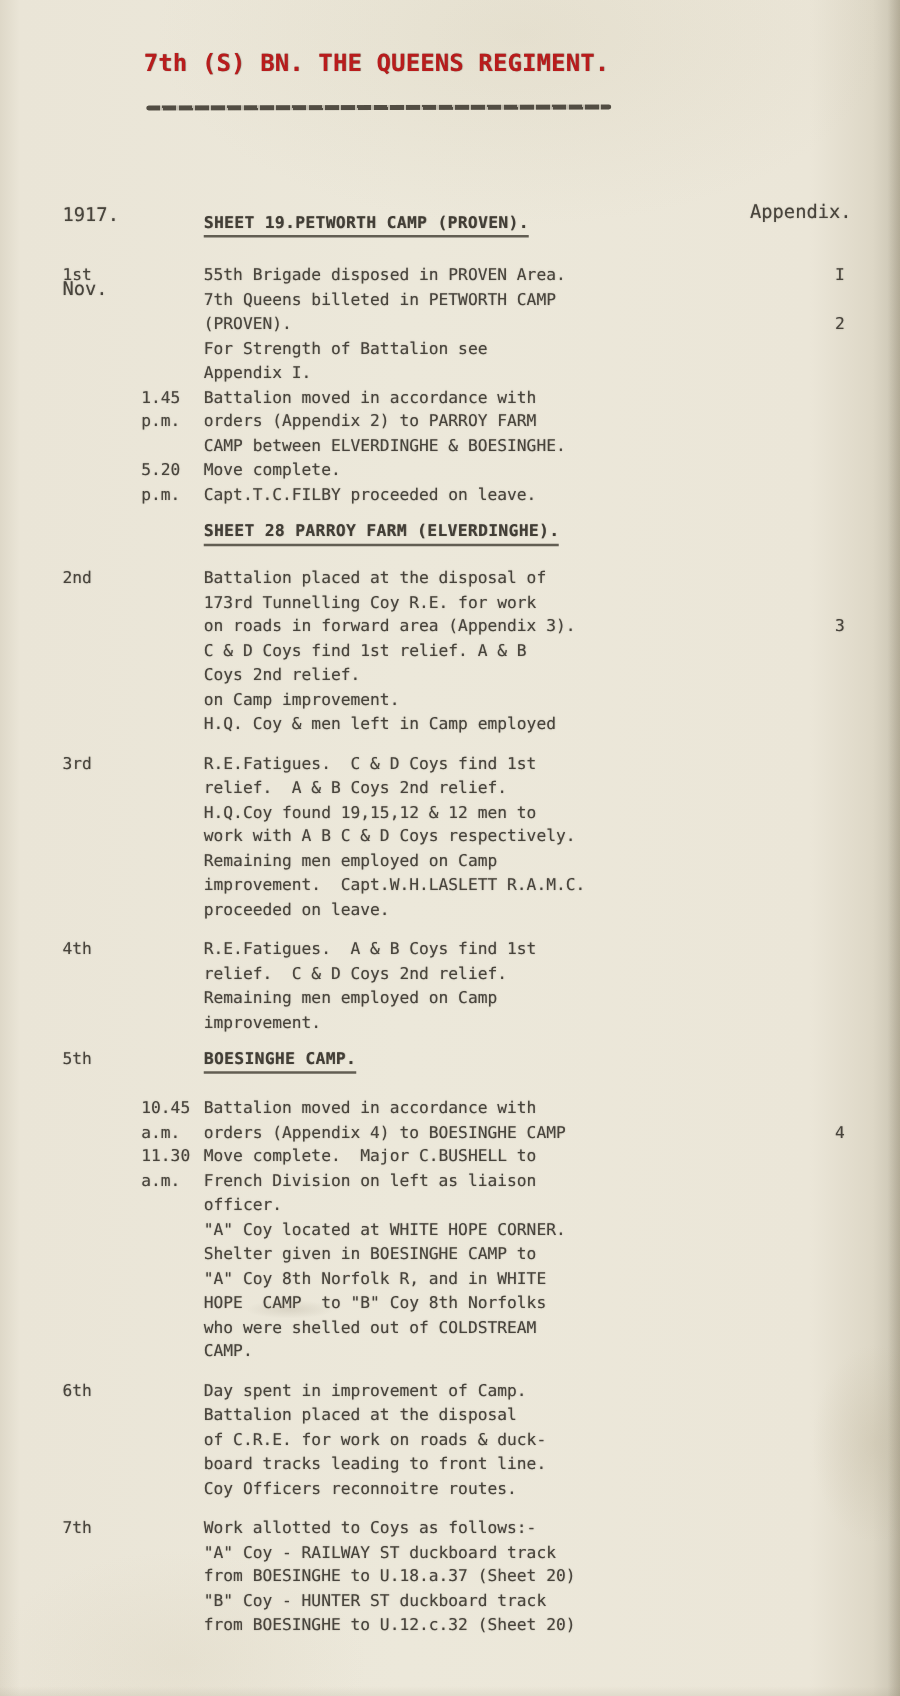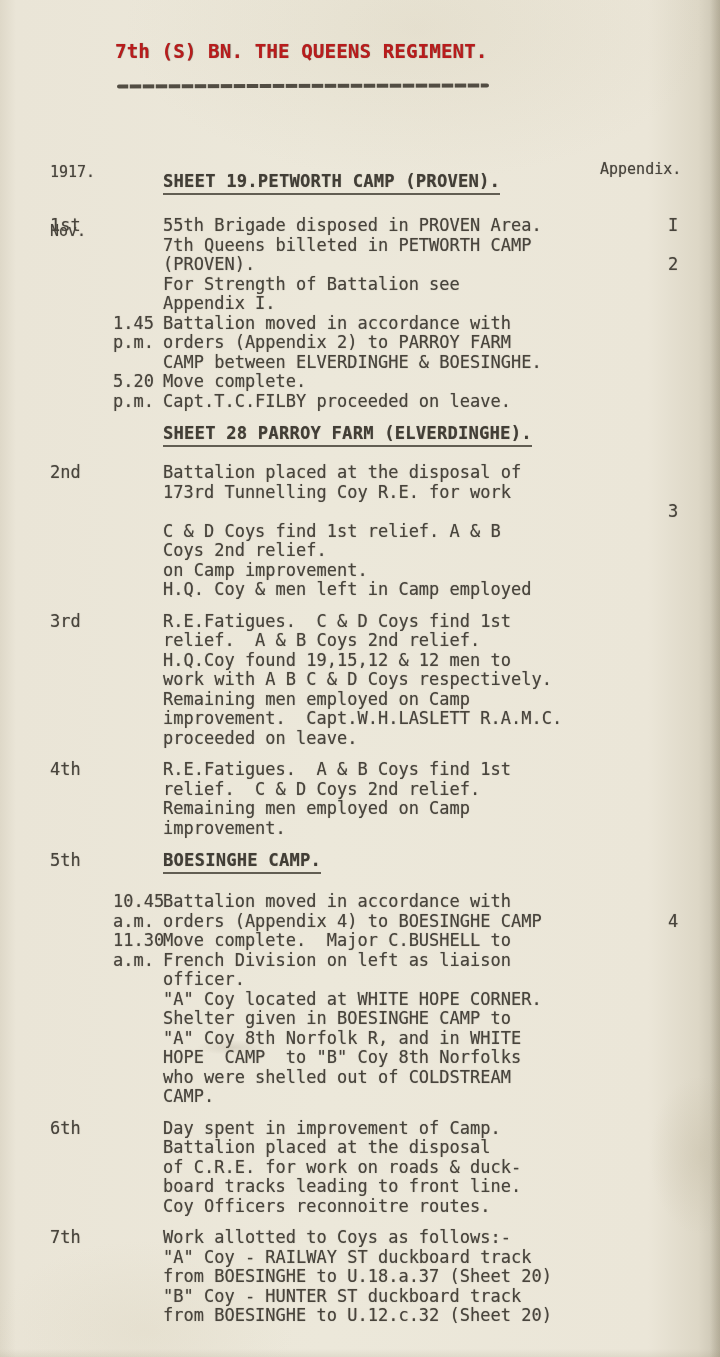--- a/index.html
+++ b/index.html
@@ -21,21 +21,21 @@
     color:#b91c1c; text-shadow:0.4px 0 0.8px rgba(63,59,51,0.7);
     white-space:pre;
   }
   .title-rule{
     position:absolute; left:117px; top:84px; width:372px; height:4px;
     background:repeating-linear-gradient(90deg,#524d43 0 11px, rgba(82,77,67,0.25) 11px 13px);
     border-radius:2px; transform:rotate(-0.12deg);
   }
   .date-block{ position:absolute; left:50px; top:124px; font-size:15px; line-height:19.5px; white-space:pre;}
   .appendix-label{ position:absolute; left:600px; top:160px; font-size:15px; white-space:pre;}
-  .diary{ position:absolute; left:50px; top:171px; width:660px; font-size:17px; }
+  .diary{ position:absolute; left:50px; top:171px; width:660px; font-size:13px; }
   .block{ margin-bottom:12px; }
   .block:first-child{ margin-bottom:21px; }
   .heading-block{ display:flex; margin-bottom:16px; }
   .heading-block.with-gap{ margin-bottom:18px; }
   .line{ display:flex; height:19.5px; line-height:19.5px; position:relative; }
   .date-col{ width:63px; flex:none; white-space:pre; }
   .time-col{ width:50px; flex:none; white-space:pre; }
   .text{ white-space:pre; }
   .heading-text{
     font-weight:bold; white-space:pre; letter-spacing:0.3px;
@@ -145,20 +145,21 @@
         <span class="text">Battalion placed at the disposal of</span>
       </div>
       <div class="line">
         <span class="date-col"></span>
         <span class="time-col"></span>
         <span class="text">173rd Tunnelling Coy R.E. for work</span>
       </div>
       <div class="line">
         <span class="date-col"></span>
         <span class="time-col"></span>
+        <span class="text">on roads in forward area (Appendix 3).</span>
         <span class="appendix">3</span>
       </div>
       <div class="line">
         <span class="date-col"></span>
         <span class="time-col"></span>
         <span class="text">C &amp; D Coys find 1st relief. A &amp; B</span>
       </div>
       <div class="line">
         <span class="date-col"></span>
         <span class="time-col"></span>

